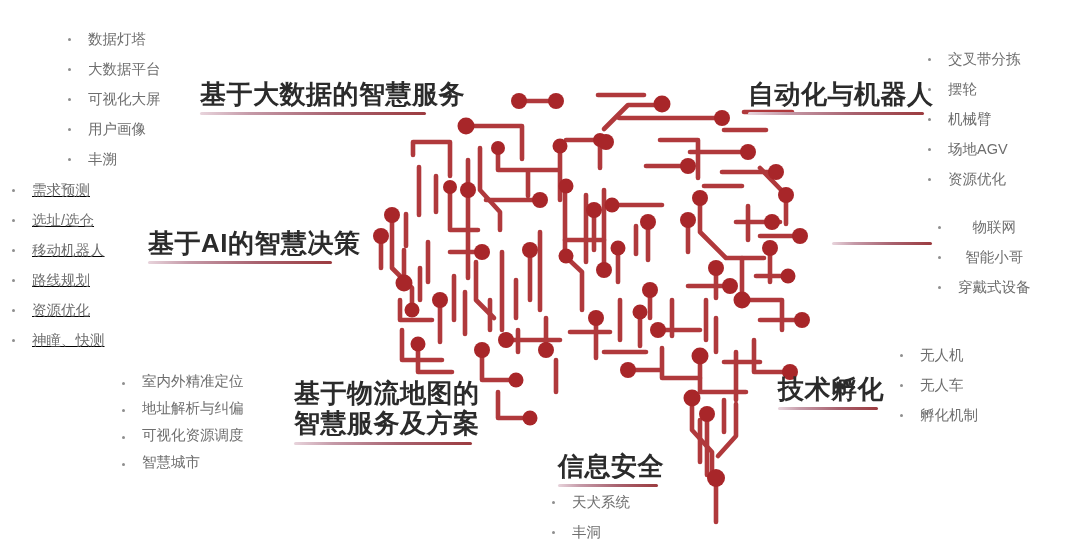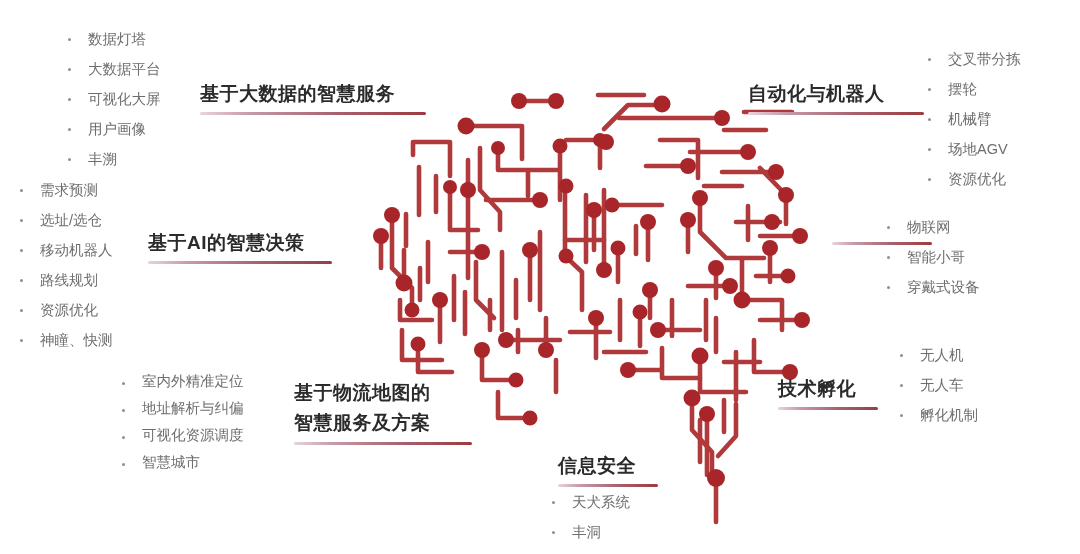--- a/index.html
+++ b/index.html
@@ -11,21 +11,21 @@
     overflow:hidden;
     position:relative;
   }
   #stage{position:relative;width:1080px;height:554px;}
 
   .brain-layer{position:absolute;left:0;top:0;width:1080px;height:554px;}
 
   .block{position:absolute;}
 
   .heading{
-    font-size:19px;
+    font-size:26px;
     font-weight:bold;
     color:#2b2b2b;
     letter-spacing:.5px;
     white-space:nowrap;
     line-height:28px;
   }
   .heading.two-line{line-height:30px;}
   .rule{
     height:3px;
     border-radius:2px;
@@ -52,31 +52,31 @@
     width:3px;height:3px;
     background:#8e8e8e;
     border-radius:50%;
   }
   ul.bul.tight li{line-height:27px;}
 
   
   #bd-list      {left:64px;  top:24px;}
   #bd-head      {left:200px; top:80px;}
 
-  #ai-list      {left:16px;   top:175px;}
+  #ai-list      {left:8px;   top:175px;text-decoration:underline;}
   #ai-head      {left:148px; top:229px;}
 
   #map-list     {left:118px; top:368px;}
   #map-head     {left:294px; top:378px;}
 
   #robot-head   {left:748px; top:80px;}
   #robot-list   {left:924px; top:44px;}
 
   #iot-head     {left:832px; top:238px;}
-  #iot-list     {left:883px; top:212px;}
+  #iot-list     {left:934px; top:212px;text-align:center;}
 
   #incub-head   {left:778px; top:375px;}
   #incub-list   {left:896px; top:340px;}
 
   #sec-head     {left:558px; top:452px;}
   #sec-list     {left:548px; top:487px;}
 </style>
 </head>
 <body>
 

